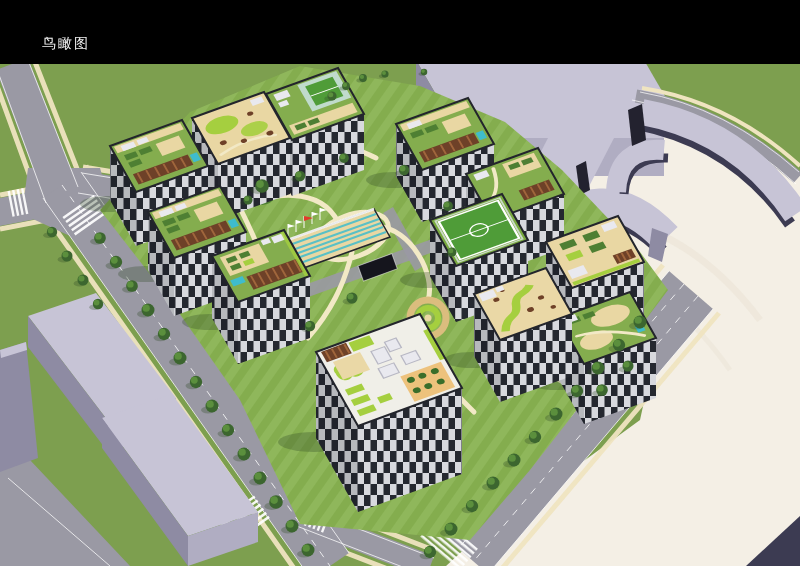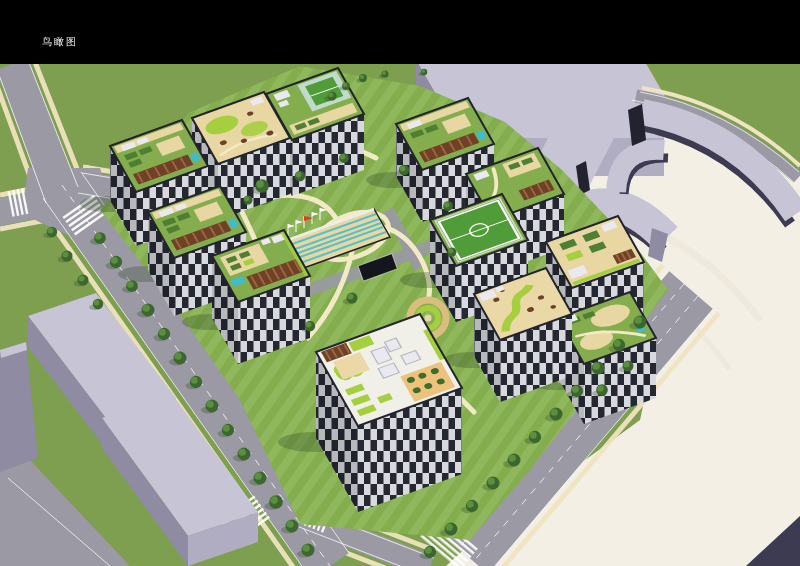--- a/index.html
+++ b/index.html
@@ -1,20 +1,20 @@
 <!DOCTYPE html>
 <html style="--bg: #000000; --title-color: #f2f2f2; --grass: #7d9f4f; --lawn-a: #84ad4e; --lawn-b: #8fb75b; --road: #9a99a4; --road-line: #ffffff; --sidewalk: #efe4c0; --plaza: #f4efe5; --plaza-wave: #e9e2d3; --ctx-top: #c7c4d6; --ctx-front: #b0adc2; --ctx-side: #8e8ba3; --ctx-dark: #3c3b52; --ctx-deep: #23222f; --facade-dark: #272a33; --facade-light: #e8e9ee; --parapet: #23252c; --roof-tan: #e9d7a3; --roof-cream: #f0efe8; --trellis: #6e4128; --trellis-slat: #a0663c; --pool: #3fbccd; --plots: #4e7f33; --lime: #a5cf3f; --field: #4f9c38; --sand: #ead8a6; --terrace: #edc27c; --table-green: #3a6e2a; --tree-dark: #3c662f; --tree-light: #5b8f3d; --shadow: #2f4a26; --flag-red: #e03a2a; --box-white: #e9e9ef; --path-cream: #f2e9c6; --oval-ring: #dbbd7e; --ramp-dark: #15151d;"><head>
 <meta charset="utf-8">
 <style>
   :root{ --black:#000; }
   html,body{margin:0;padding:0;background:#000;}
   .frame{position:relative;width:800px;height:566px;background:var(--bg,#000);overflow:hidden;
          font-family:"DejaVu Sans","Liberation Sans",sans-serif;}
   .title{position:absolute;left:42px;top:35px;color:var(--title-color,#f5f5f5);
-         font-family:Liberation Serif, serif;font-size:10px;letter-spacing:2px;}
+         font-family:Liberation Serif, serif;font-size:14px;letter-spacing:2px;}
   .scene{position:absolute;left:0;top:64px;width:800px;height:502px;display:block;}
 
   
   .f-grass{fill:var(--grass);} .f-road{fill:var(--road);} .f-plaza{fill:var(--plaza);}
   .f-ctxtop{fill:var(--ctx-top);} .f-ctxfront{fill:var(--ctx-front);} .f-ctxside{fill:var(--ctx-side);}
   .f-ctxdark{fill:var(--ctx-dark);} .f-ctxdeep{fill:var(--ctx-deep);}
   .f-lawn{fill:var(--lawn-a);} .f-tan{fill:var(--roof-tan);} .f-cream{fill:var(--roof-cream);}
   .f-trellis{fill:var(--trellis);} .f-pool{fill:var(--pool);} .f-plots{fill:var(--plots);}
   .f-lime{fill:var(--lime);} .f-field{fill:var(--field);} .f-sand{fill:var(--sand);}
   .f-terrace{fill:var(--terrace);} .f-box{fill:var(--box-white);} .f-table{fill:var(--table-green);}

